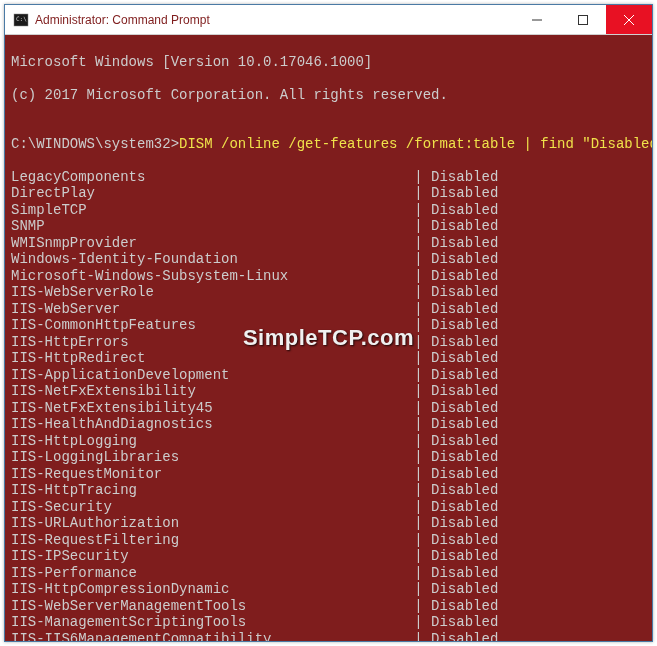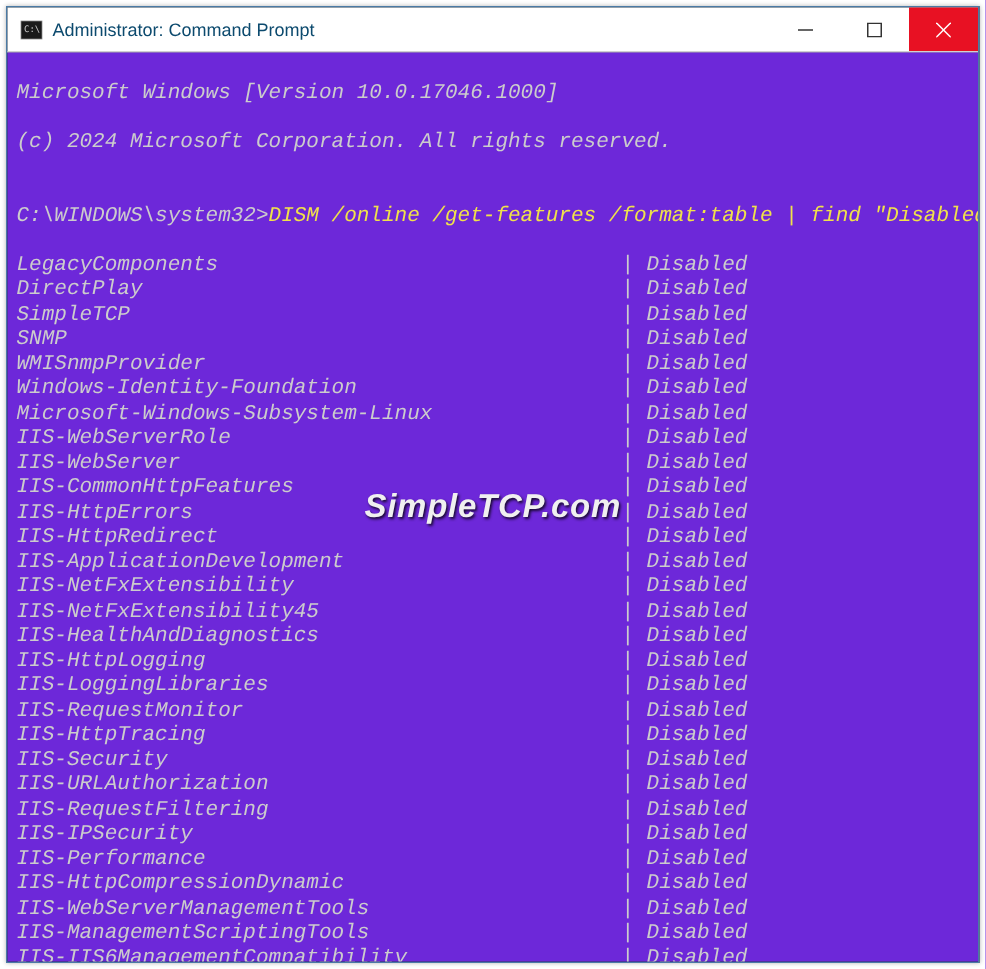--- a/index.html
+++ b/index.html
@@ -31,21 +31,21 @@
     .titlebar-icon {
       width: 16px;
       height: 16px;
       margin: 0 6px 0 8px;
       display: flex;
       align-items: center;
       justify-content: center;
     }
     .titlebar-title {
       font-size: 12px;
-      color: #0c4a6e;
+      color: #7f1d1d;
       flex: 1;
       white-space: nowrap;
     }
     .titlebar-buttons {
       display: flex;
       height: 100%;
     }
     .titlebar-btn {
       width: 46px;
       height: 100%;
@@ -55,30 +55,29 @@
       cursor: pointer;
       background: transparent;
       border: none;
     }
     .titlebar-btn.close {
       background: #e81123;
     }
     .titlebar-btn.close svg { stroke: #ffffff; }
     .console {
       flex: 1;
-      background: #6d28d9;
+      background: #7f1d1d;
       padding: 2px 6px;
       font-family: Consolas, "Courier New", monospace;
       font-size: 14px;
       line-height: 16.5px;
       color: #cccccc;
       overflow: hidden;
       white-space: pre;
       position: relative;
-      font-style: italic;
     }
     .header-text {
       color: #cccccc;
     }
     .prompt-line { margin-top: 16px; }
     .prompt-path { color: #cccccc; }
     .prompt-cmd { color: #f0e24a; }
     .table-row { color: #cccccc; }
     .watermark {
       position: absolute;
@@ -121,18 +120,18 @@
         <svg width="10" height="10" viewBox="0 0 10 10">
           <line x1="0" y1="0" x2="10" y2="10" stroke="#fff" stroke-width="1"></line>
           <line x1="10" y1="0" x2="0" y2="10" stroke="#fff" stroke-width="1"></line>
         </svg>
       </button>
     </div>
   </div>
 
   <div class="console">
 <div class="header-text">Microsoft Windows [Version 10.0.17046.1000]</div>
-<div class="header-text">(c) 2024 Microsoft Corporation. All rights reserved.</div>
+<div class="header-text">(c) 2017 Microsoft Corporation. All rights reserved.</div>
 <div class="prompt-line"><span class="prompt-path">C:\WINDOWS\system32&gt;</span><span class="prompt-cmd">DISM /online /get-features /format:table | find "Disabled"</span></div>
 <div id="feature-rows"><div class="table-row">LegacyComponents                                | Disabled</div><div class="table-row">DirectPlay                                      | Disabled</div><div class="table-row">SimpleTCP                                       | Disabled</div><div class="table-row">SNMP                                            | Disabled</div><div class="table-row">WMISnmpProvider                                 | Disabled</div><div class="table-row">Windows-Identity-Foundation                     | Disabled</div><div class="table-row">Microsoft-Windows-Subsystem-Linux               | Disabled</div><div class="table-row">IIS-WebServerRole                               | Disabled</div><div class="table-row">IIS-WebServer                                   | Disabled</div><div class="table-row">IIS-CommonHttpFeatures                          | Disabled</div><div class="table-row">IIS-HttpErrors                                  | Disabled</div><div class="table-row">IIS-HttpRedirect                                | Disabled</div><div class="table-row">IIS-ApplicationDevelopment                      | Disabled</div><div class="table-row">IIS-NetFxExtensibility                          | Disabled</div><div class="table-row">IIS-NetFxExtensibility45                        | Disabled</div><div class="table-row">IIS-HealthAndDiagnostics                        | Disabled</div><div class="table-row">IIS-HttpLogging                                 | Disabled</div><div class="table-row">IIS-LoggingLibraries                            | Disabled</div><div class="table-row">IIS-RequestMonitor                              | Disabled</div><div class="table-row">IIS-HttpTracing                                 | Disabled</div><div class="table-row">IIS-Security                                    | Disabled</div><div class="table-row">IIS-URLAuthorization                            | Disabled</div><div class="table-row">IIS-RequestFiltering                            | Disabled</div><div class="table-row">IIS-IPSecurity                                  | Disabled</div><div class="table-row">IIS-Performance                                 | Disabled</div><div class="table-row">IIS-HttpCompressionDynamic                      | Disabled</div><div class="table-row">IIS-WebServerManagementTools                    | Disabled</div><div class="table-row">IIS-ManagementScriptingTools                    | Disabled</div><div class="table-row">IIS-IIS6ManagementCompatibility                 | Disabled</div></div>
     <div class="watermark">SimpleTCP.com</div>
   </div>
 </div>
 
 </body></html>

